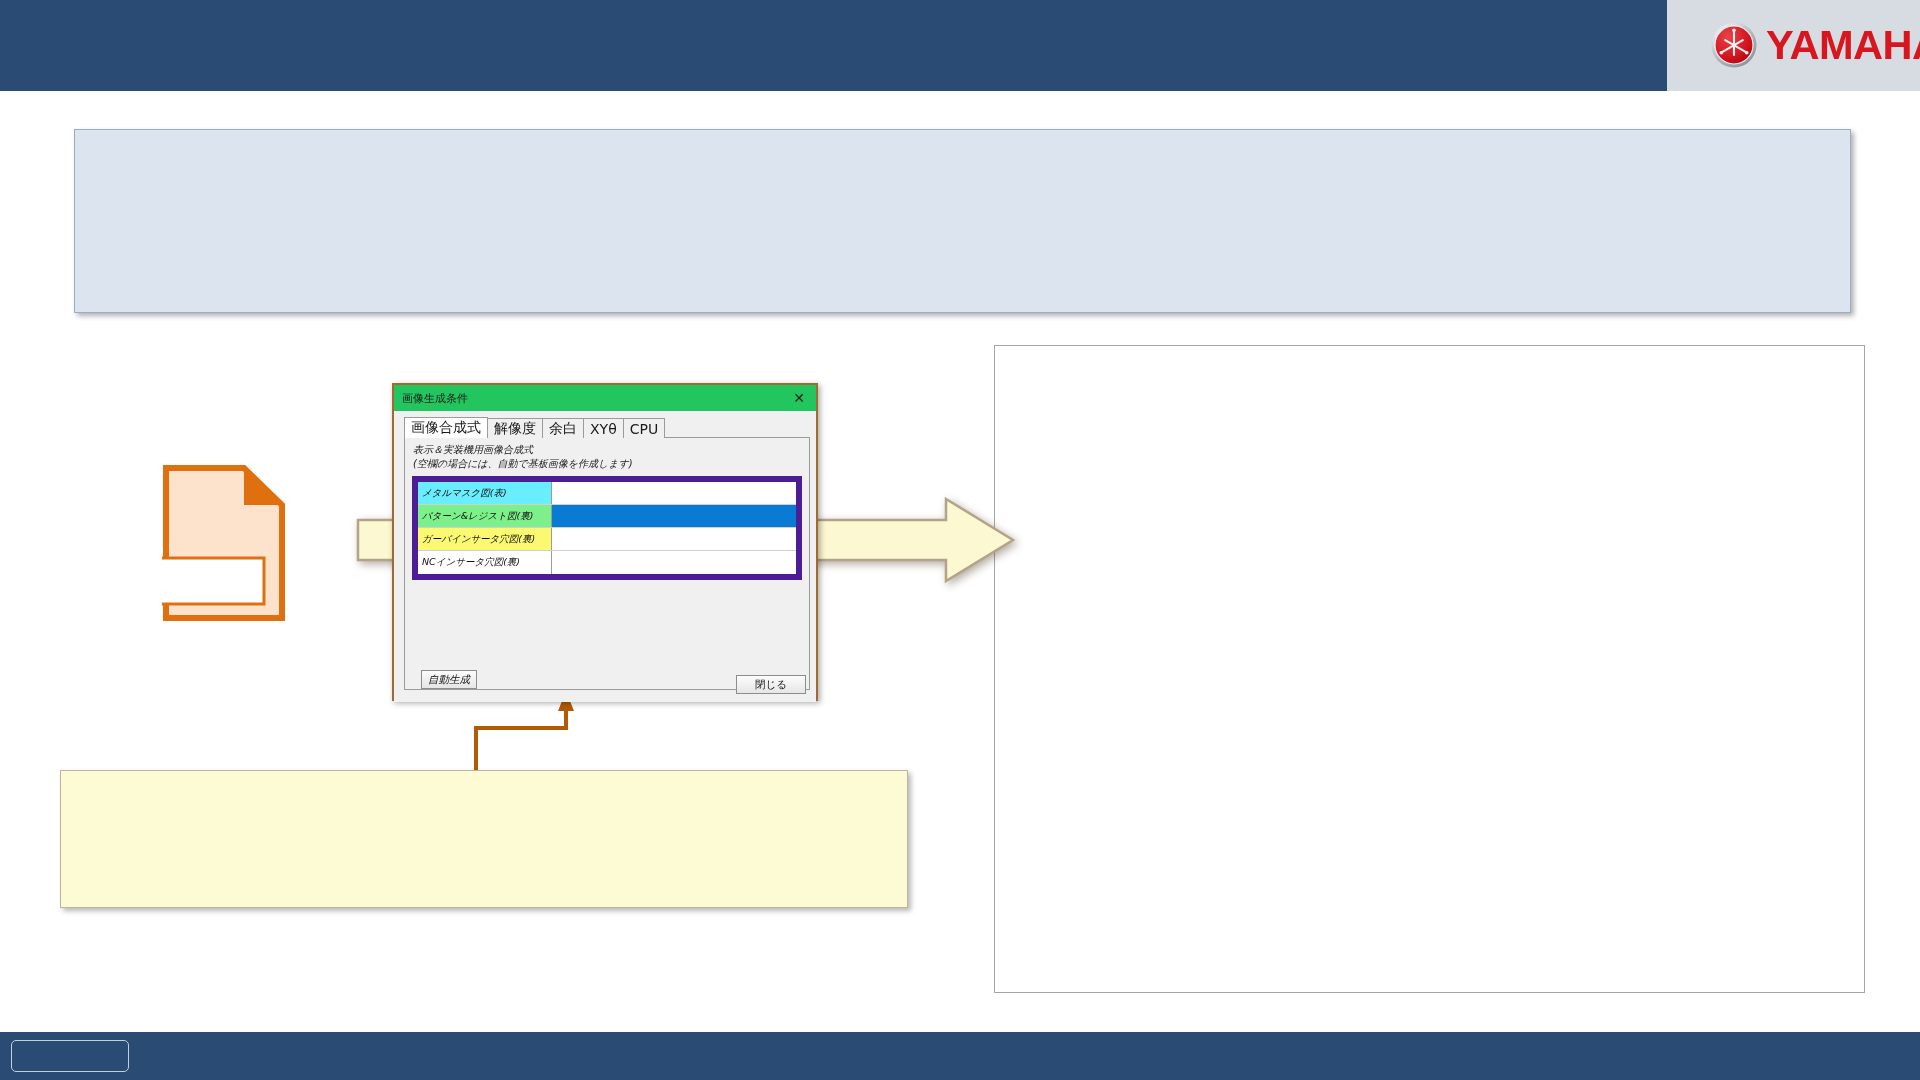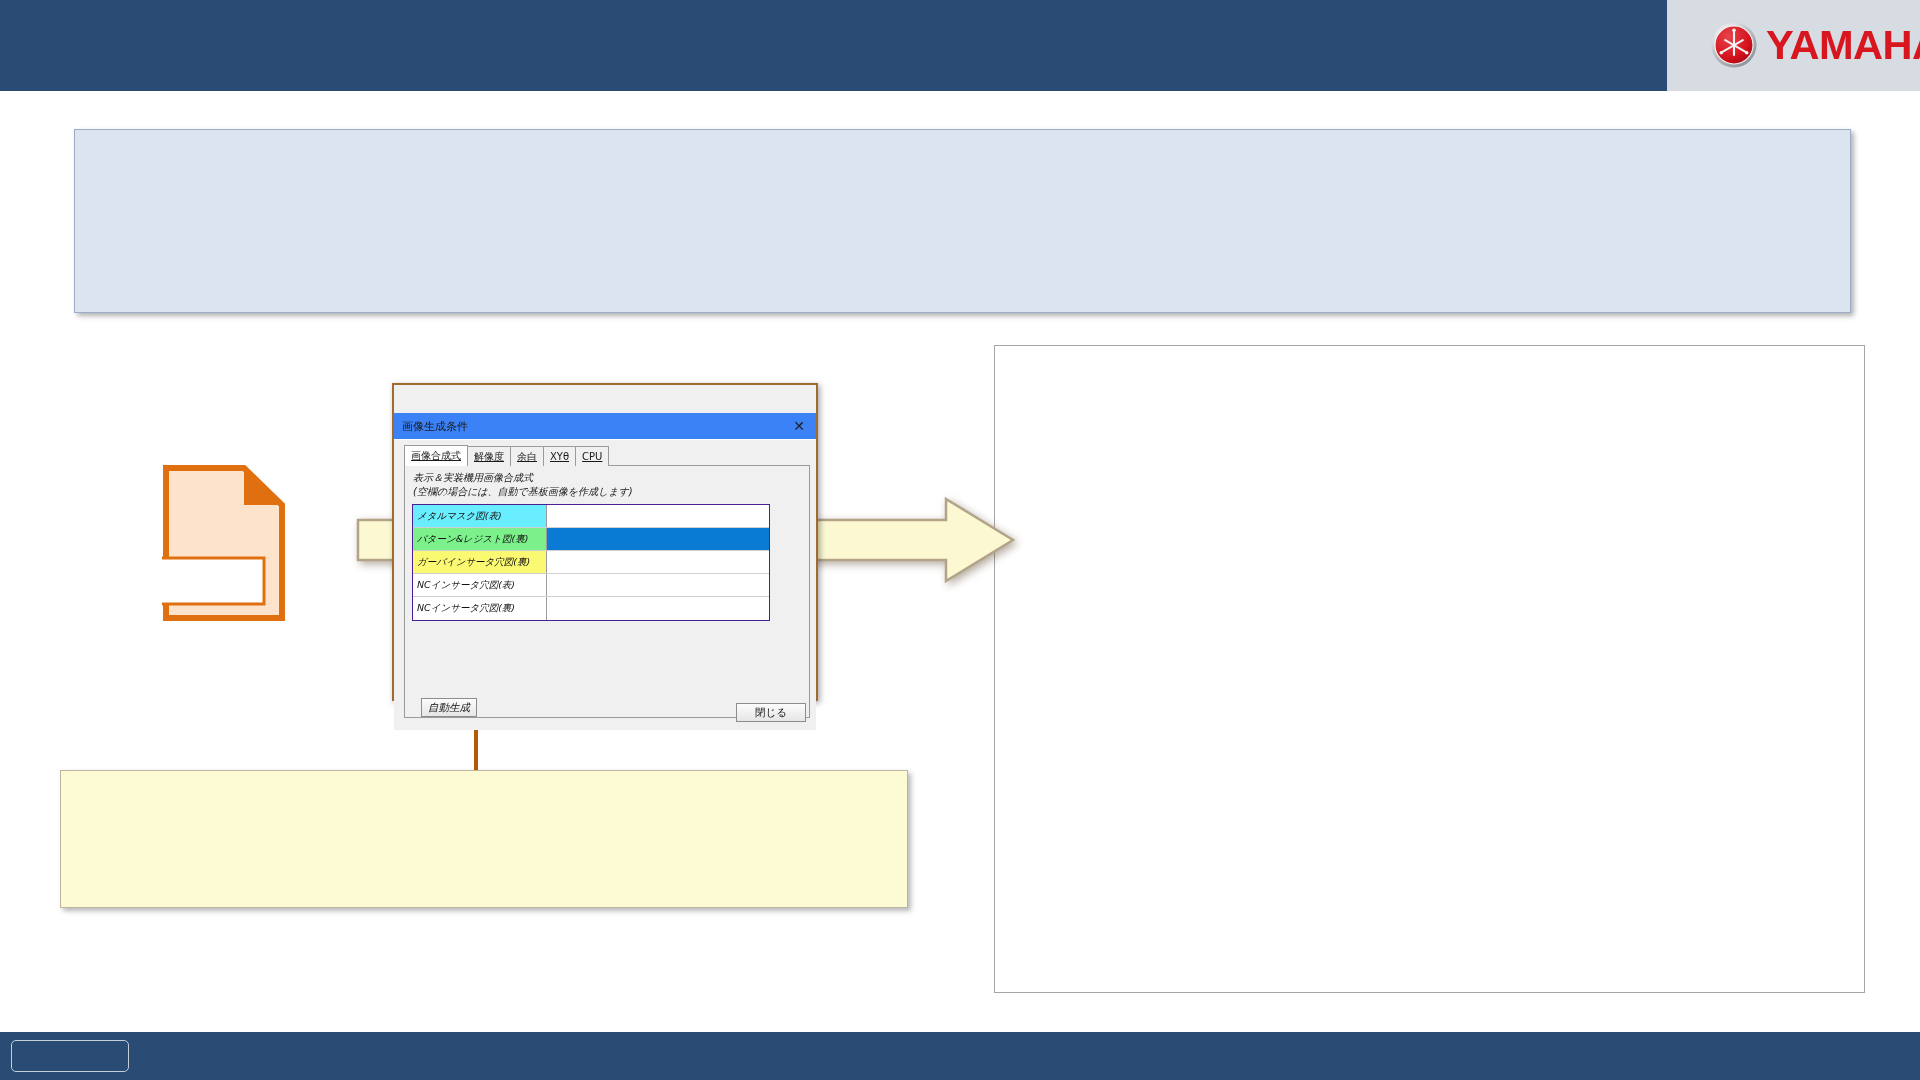--- a/index.html
+++ b/index.html
@@ -133,23 +133,22 @@
     width: 426px; height: 318px;
     background: #f0f0f0;
     border: 2px solid #a06a30;
     box-sizing: border-box;
     box-shadow: 2px 2px 6px rgba(0,0,0,0.35);
     font-family: "DejaVu Sans", "Liberation Sans", sans-serif;
   }
   .dlg-titlebar {
     position: relative;
     height: 26px;
-    background: #3b82f6;
+    background: #22c55e;
     border-bottom: 1px solid #ffffff;
-    margin-top: 28px;
   }
   .dlg-title {
     position: absolute;
     left: 8px; top: 6px;
     font-size: 11px;
     color: #1a1a1a;
     white-space: nowrap;
   }
   .dlg-close {
     position: absolute;
@@ -176,31 +175,30 @@
     left: 10px; top: 6px;
     width: 406px; height: 21px;
     display: flex;
     align-items: flex-end;
     border-bottom: 1px solid #9b9b9b;
     box-sizing: border-box;
   }
   .tab {
     height: 20px;
     padding: 4px 6px;
-    font-size: 10px;
+    font-size: 14px;
     color: #1a1a1a;
     display: flex;
     align-items: center;
     border: 1px solid #9b9b9b;
     border-bottom: none;
     background: #f0f0f0;
     margin-right: -1px;
     box-sizing: border-box;
     white-space: nowrap;
-    text-decoration: underline;
   }
   .tab.active {
     background: #ffffff;
     height: 21px;
     position: relative;
     z-index: 2;
   }
   .tab-filler {
     flex: 1 1 auto;
     height: 20px;
@@ -223,22 +221,22 @@
     left: 8px; top: 5px;
     font-size: 10px;
     color: #1a1a1a;
     line-height: 1.35;
     white-space: pre-line;
   }
 
   .grid {
     position: absolute;
     left: 7px; top: 38px;
-    width: 358px;
-    border: 1px solid #4c1d95;
+    width: 390px;
+    border: 6px solid #4c1d95;
     background: #ffffff;
     box-sizing: border-box;
   }
   .grid-row {
     display: flex;
     height: 23px;
     border-bottom: 1px solid #d0d0d0;
     box-sizing: border-box;
   }
   .grid-row:last-child { border-bottom: none; }
@@ -396,24 +394,20 @@
           <div class="cell-label" style="background:#7cf08a">パターン&amp;レジスト図(裏)</div>
           <div class="cell-value selected"></div>
         </div>
 
 
         <div class="grid-row">
           <div class="cell-label" style="background:#fbf871">ガーバインサータ穴図(裏)</div>
           <div class="cell-value"></div>
         </div>
 
-        <div class="grid-row">
-          <div class="cell-label" style="background:#ffffff">NCインサータ穴図(表)</div>
-          <div class="cell-value"></div>
-        </div>
 
         <div class="grid-row">
           <div class="cell-label" style="background:#ffffff">NCインサータ穴図(裏)</div>
           <div class="cell-value"></div>
         </div>
 
       </div>
 
       <div class="btn btn-auto">自動生成</div>
     </div>

